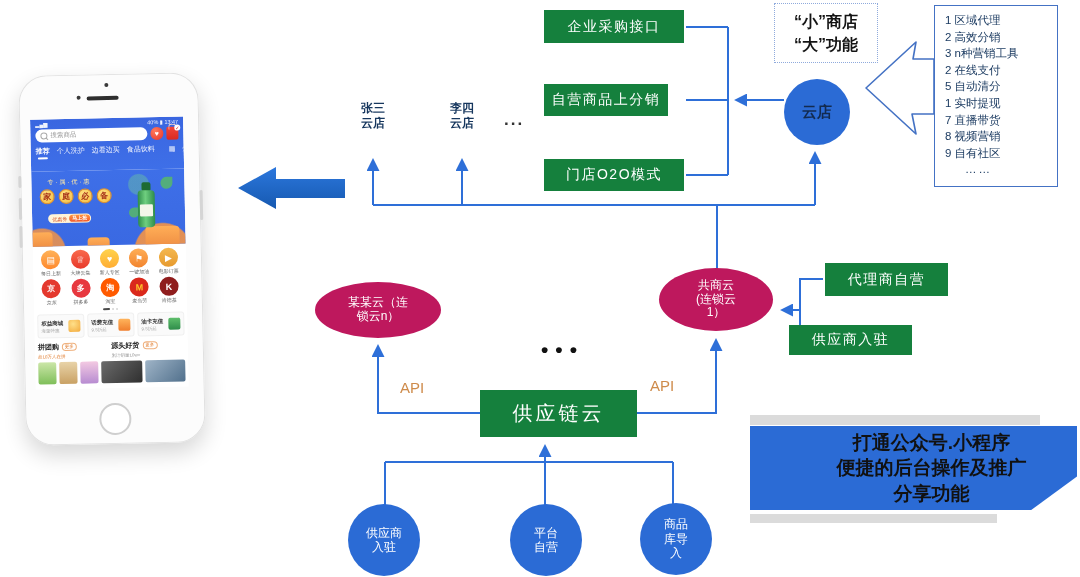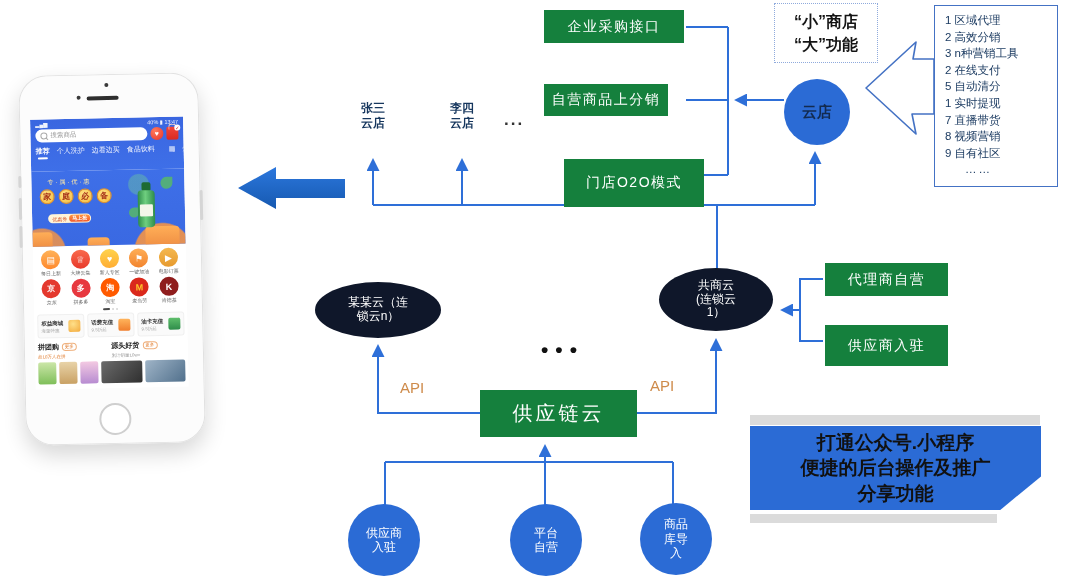--- a/index.html
+++ b/index.html
@@ -5,39 +5,39 @@
   html,body{margin:0;padding:0;background:#fff;}
   .stage{position:relative;width:1080px;height:577px;background:#fff;overflow:hidden;
          font-family:"Liberation Sans","DejaVu Sans",sans-serif;}
   svg.connectors{position:absolute;left:0;top:0;z-index:1;}
   
   .dbox{position:absolute;z-index:2;background:#15803d;color:#fff;display:flex;
         align-items:center;justify-content:center;font-size:14px;letter-spacing:1.5px;}
   .dcircle{position:absolute;z-index:2;background:#2B6BD5;color:#fff;border-radius:50%;
         display:flex;flex-direction:column;align-items:center;justify-content:center;
         font-size:12px;line-height:1.2;text-align:center;}
-  .dellipse{position:absolute;z-index:2;background:#0f172a;color:#fff;border-radius:50%;
+  .dellipse{position:absolute;z-index:2;background:#be185d;color:#fff;border-radius:50%;
         display:flex;flex-direction:column;align-items:center;justify-content:center;
         font-size:12px;line-height:1.15;text-align:center;}
   .slogan{position:absolute;z-index:2;border:1.5px dotted #8FAADC;color:#141414;
         font-size:16px;font-weight:bold;line-height:1.45;text-align:center;
         display:flex;flex-direction:column;justify-content:center;}
   .features{position:absolute;z-index:2;background:#fff;border:1.6px solid #4472C4;
         color:#17375E;font-size:11.5px;line-height:16.6px;padding:6px 4px 0 10px;}
   .features div:last-child{padding-left:20px;letter-spacing:2px;}
   .slabel{position:absolute;z-index:2;font-size:12px;font-weight:bold;color:#17375E;
         text-align:center;line-height:1.25;}
   .dots1{position:absolute;z-index:2;font-size:17px;font-weight:bold;color:#333;letter-spacing:2px;}
   .dots2{position:absolute;z-index:2;font-size:21px;font-weight:bold;color:#111;letter-spacing:7px;}
   .api{position:absolute;z-index:2;font-size:15px;font-weight:500;color:#CE8B4B;}
   .ribbon-strip{position:absolute;z-index:2;background:#DBDBDB;}
   .ribbon{position:absolute;z-index:2;background:#2B6BD5;color:#111;
         clip-path:polygon(0 0,100% 0,100% 60%,86% 100%,0 100%);
         display:flex;flex-direction:column;align-items:center;justify-content:center;
-        font-size:19px;font-weight:600;line-height:1.33;text-align:center;}
+        font-size:19px;font-weight:600;line-height:1.33;text-align:center;padding-left:36px;}
   
   .phone{position:absolute;left:22px;top:74px;width:180px;height:370px;z-index:2;
         background:#fcfcfc;border-radius:28px;transform:rotate(-1.2deg);
         box-shadow:0 10px 22px rgba(0,0,0,.16), inset 0 0 0 1px #e1e1e1;}
   .pbtn{position:absolute;background:#d5d5d5;border-radius:2px;}
   .cam{position:absolute;left:58px;top:21px;width:4px;height:4px;border-radius:50%;background:#3a3a3a;}
   .dotTop{position:absolute;left:86px;top:9px;width:4px;height:4px;border-radius:50%;background:#3a3a3a;}
   .spk{position:absolute;left:68px;top:22px;width:32px;height:4px;border-radius:2px;background:#2e2e2e;}
   .home{position:absolute;left:50%;bottom:9px;width:28px;height:28px;margin-left:-16px;
         border:2px solid #cfcfcf;border-radius:50%;background:#fff;}
@@ -151,21 +151,21 @@
     <polygon points="238,188 276,167 276,179 345,179 345,198 276,198 276,209" fill="url(#solidArrow)"></polygon>
     <polygon points="866,88 916,42 913,59 934,59 934,114 912,114 916,134" fill="#ffffff" stroke="#4472C4" stroke-width="1.6" stroke-linejoin="round"></polygon>
   </svg>
 
   <div class="dbox" style="left:544px;top:10px;width:140px;height:33px;">
       <span>企业采购接口</span>
     </div>
   <div class="dbox" style="left:544px;top:84px;width:124px;height:32px;">
       <span>自营商品上分销</span>
     </div>
-  <div class="dbox" style="left:544px;top:159px;width:140px;height:48px;margin-left:20px;">
+  <div class="dbox" style="left:544px;top:159px;width:140px;height:32px;">
       <span>门店O2O模式</span>
     </div>
 
   <div class="dcircle" style="left:784px;top:79px;width:66px;height:66px;font-size:15px;font-weight:bold;color:#132B50;">
     <span>云店</span>
   </div>
 
   <div class="slogan" style="left:774px;top:3px;width:102px;height:58px;">
     <div>“小”商店</div>
     <div>“大”功能</div>
@@ -200,21 +200,21 @@
     <div>1）</div>
   </div>
   <div class="dellipse" style="left:315px;top:282px;width:126px;height:56px;">
     <div>某某云（连</div>
     <div>锁云n）</div>
   </div>
 
   <div class="dbox" style="left:825px;top:263px;width:123px;height:33px;">
       <span>代理商自营</span>
     </div>
-  <div class="dbox" style="left:825px;top:325px;width:123px;height:41px;">
+  <div class="dbox" style="left:789px;top:325px;width:123px;height:30px;">
       <span>供应商入驻</span>
     </div>
 
   <div class="dbox" style="left:480px;top:390px;width:157px;height:47px;font-size:20px;letter-spacing:3px;">
       <span>供应链云</span>
     </div>
 
   <div class="api" style="left:400px;top:379px;">API</div>
   <div class="api" style="left:650px;top:377px;">API</div>
   <div class="dots2" style="left:541px;top:338px;">•••</div>

